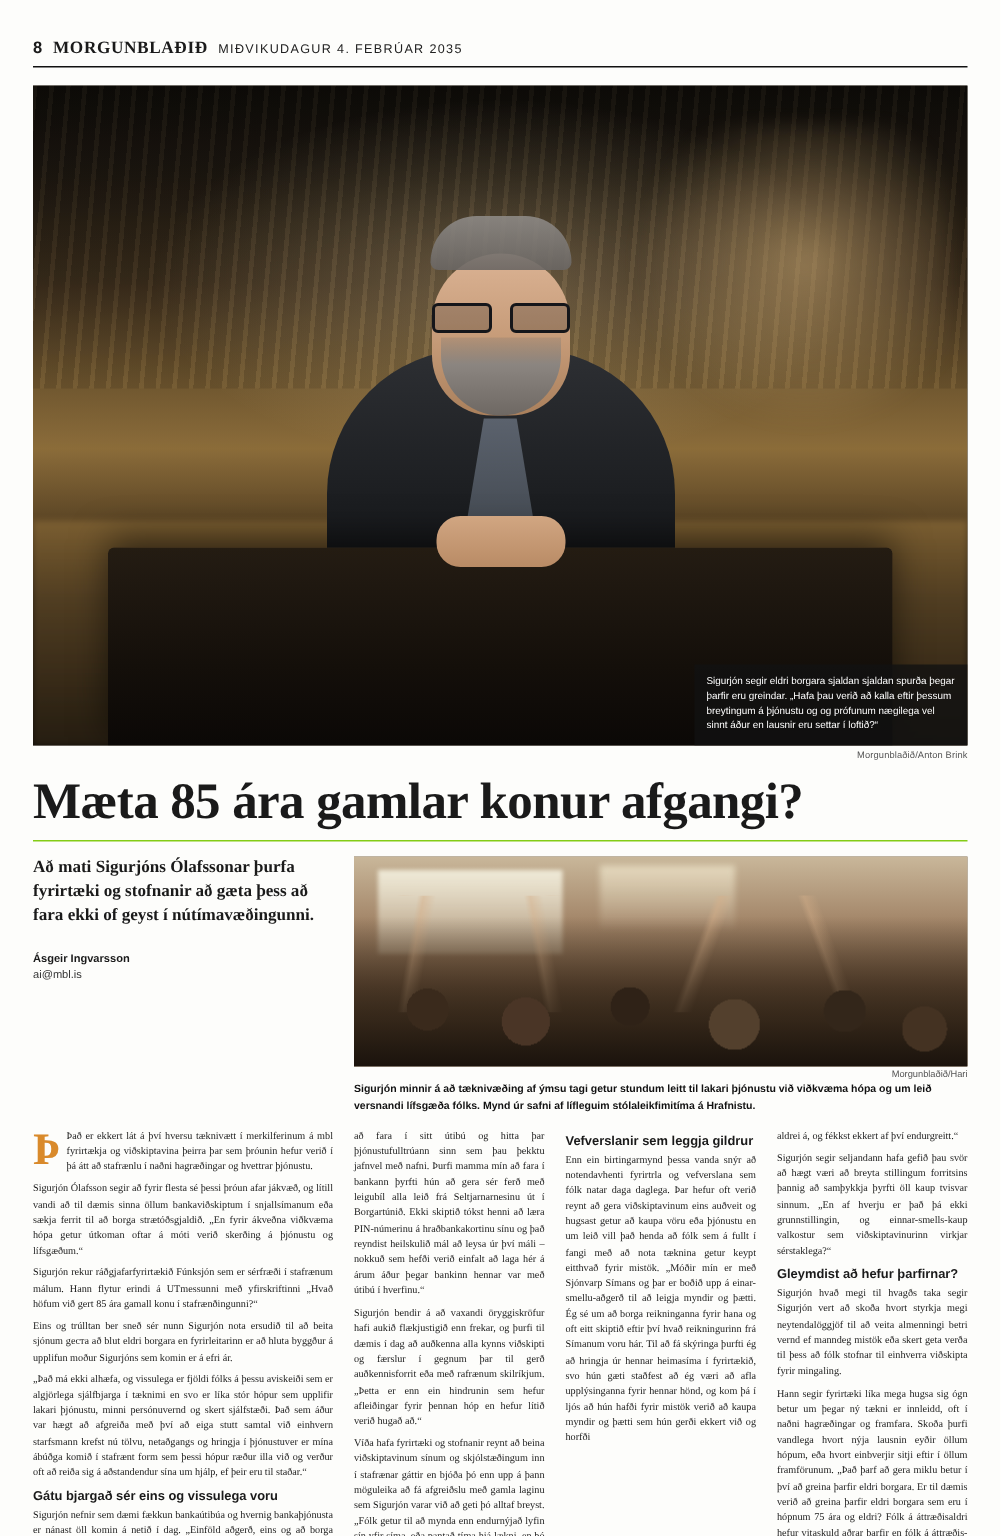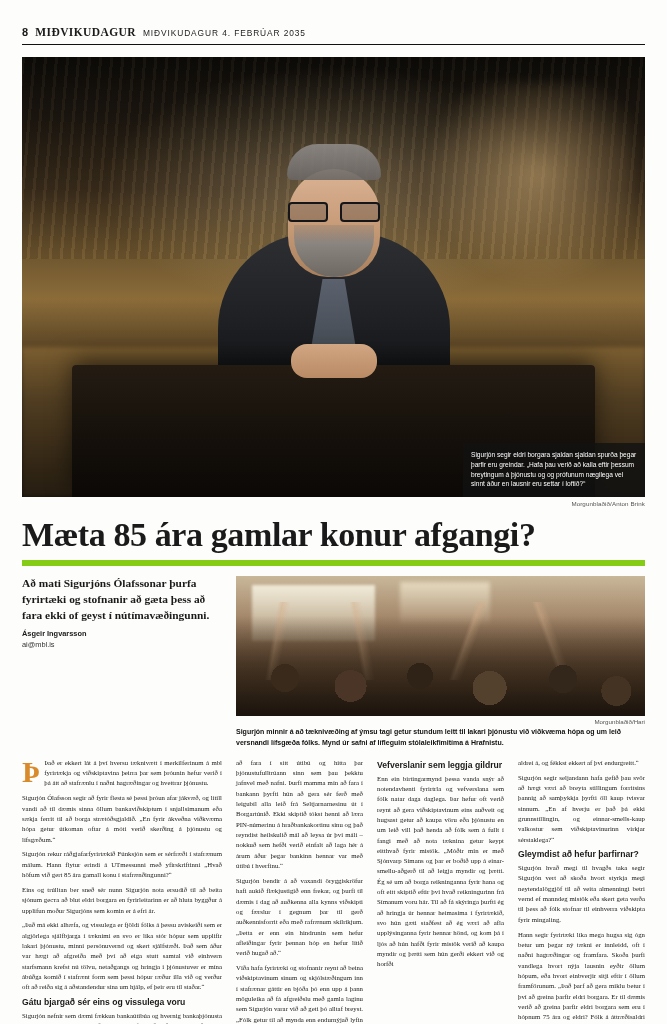--- a/index.html
+++ b/index.html
@@ -165,42 +165,42 @@
 
   
   .headline {
     font-family: "Liberation Serif", serif;
     font-weight: bold;
     font-size: 34px;
     line-height: 1.04;
     letter-spacing: -0.4px;
     margin: 10px 0 0 0;
     padding-bottom: 8px;
-    border-bottom: 6px solid #84cc16;
+    border-bottom: 1px solid #84cc16;
   }
 
   
   .deck-row {
     display: flex;
     gap: 14px;
     margin-top: 10px;
   }
   .deck {
     width: 200px;
     flex: 0 0 200px;
   }
   .deck-text {
     font-family: "Liberation Serif", serif;
     font-size: 11.4px;
     line-height: 1.40;
     font-weight: bold;
     margin: 0;
   }
   .byline {
-    margin-top: 4px;
+    margin-top: 14px;
     font-family: "Liberation Sans", sans-serif;
     font-size: 7.4px;
     line-height: 1.5;
   }
   .byline .name { font-weight: bold; }
   .byline .mail { color: #333; }
 
   .deck-photo-wrap {
     flex: 1 1 auto;
     position: relative;
@@ -301,21 +301,21 @@
     color: #d98a2b;
   }
 </style>
 </head>
 <body>
 
 <div class="page">
 
   <div class="masthead">
     <span class="folio">8</span>
-    <span class="paper-name">MIÐVIKUDAGUR</span>
+    <span class="paper-name">MORGUNBLAÐIÐ</span>
     <span class="issue-date">MIÐVIKUDAGUR 4. FEBRÚAR 2035</span>
   </div>
 
   <div class="hero-wrap">
     <div class="hero-img">
       <div class="hero-beams"></div>
       <div class="hero-lightwall"></div>
       <div class="hero-floor"></div>
       <div class="fig-shoulders"></div>
       <div class="fig-shirt"></div>

